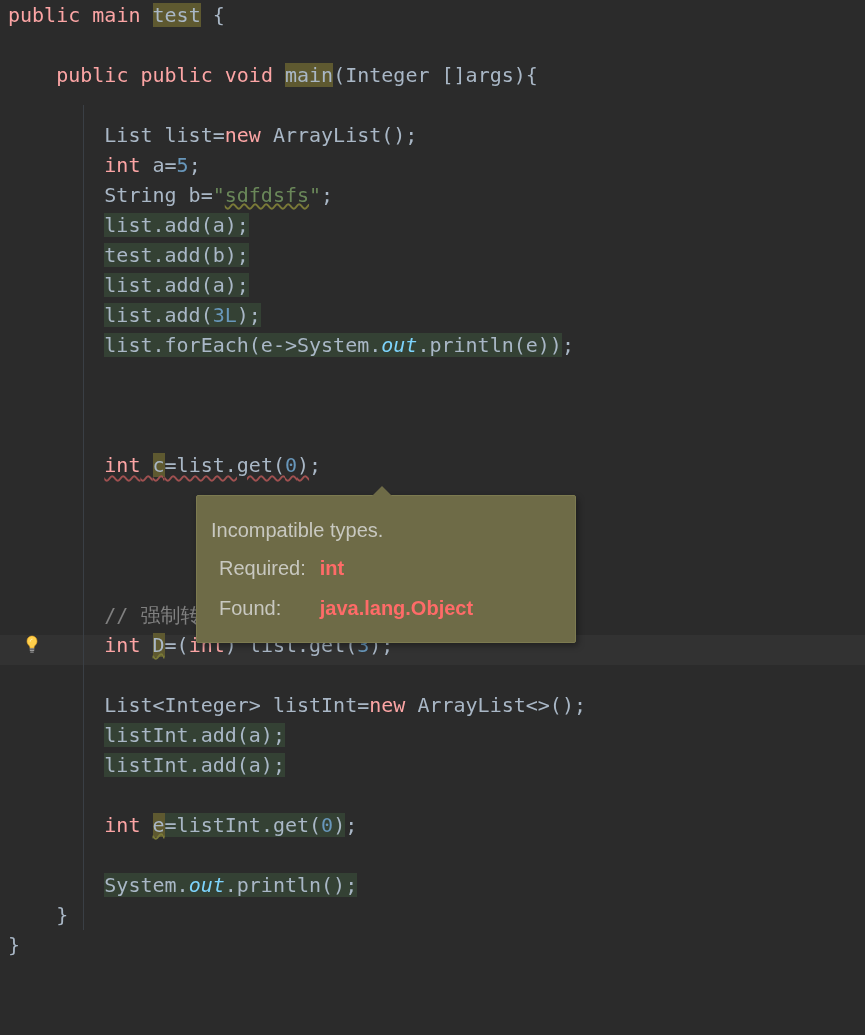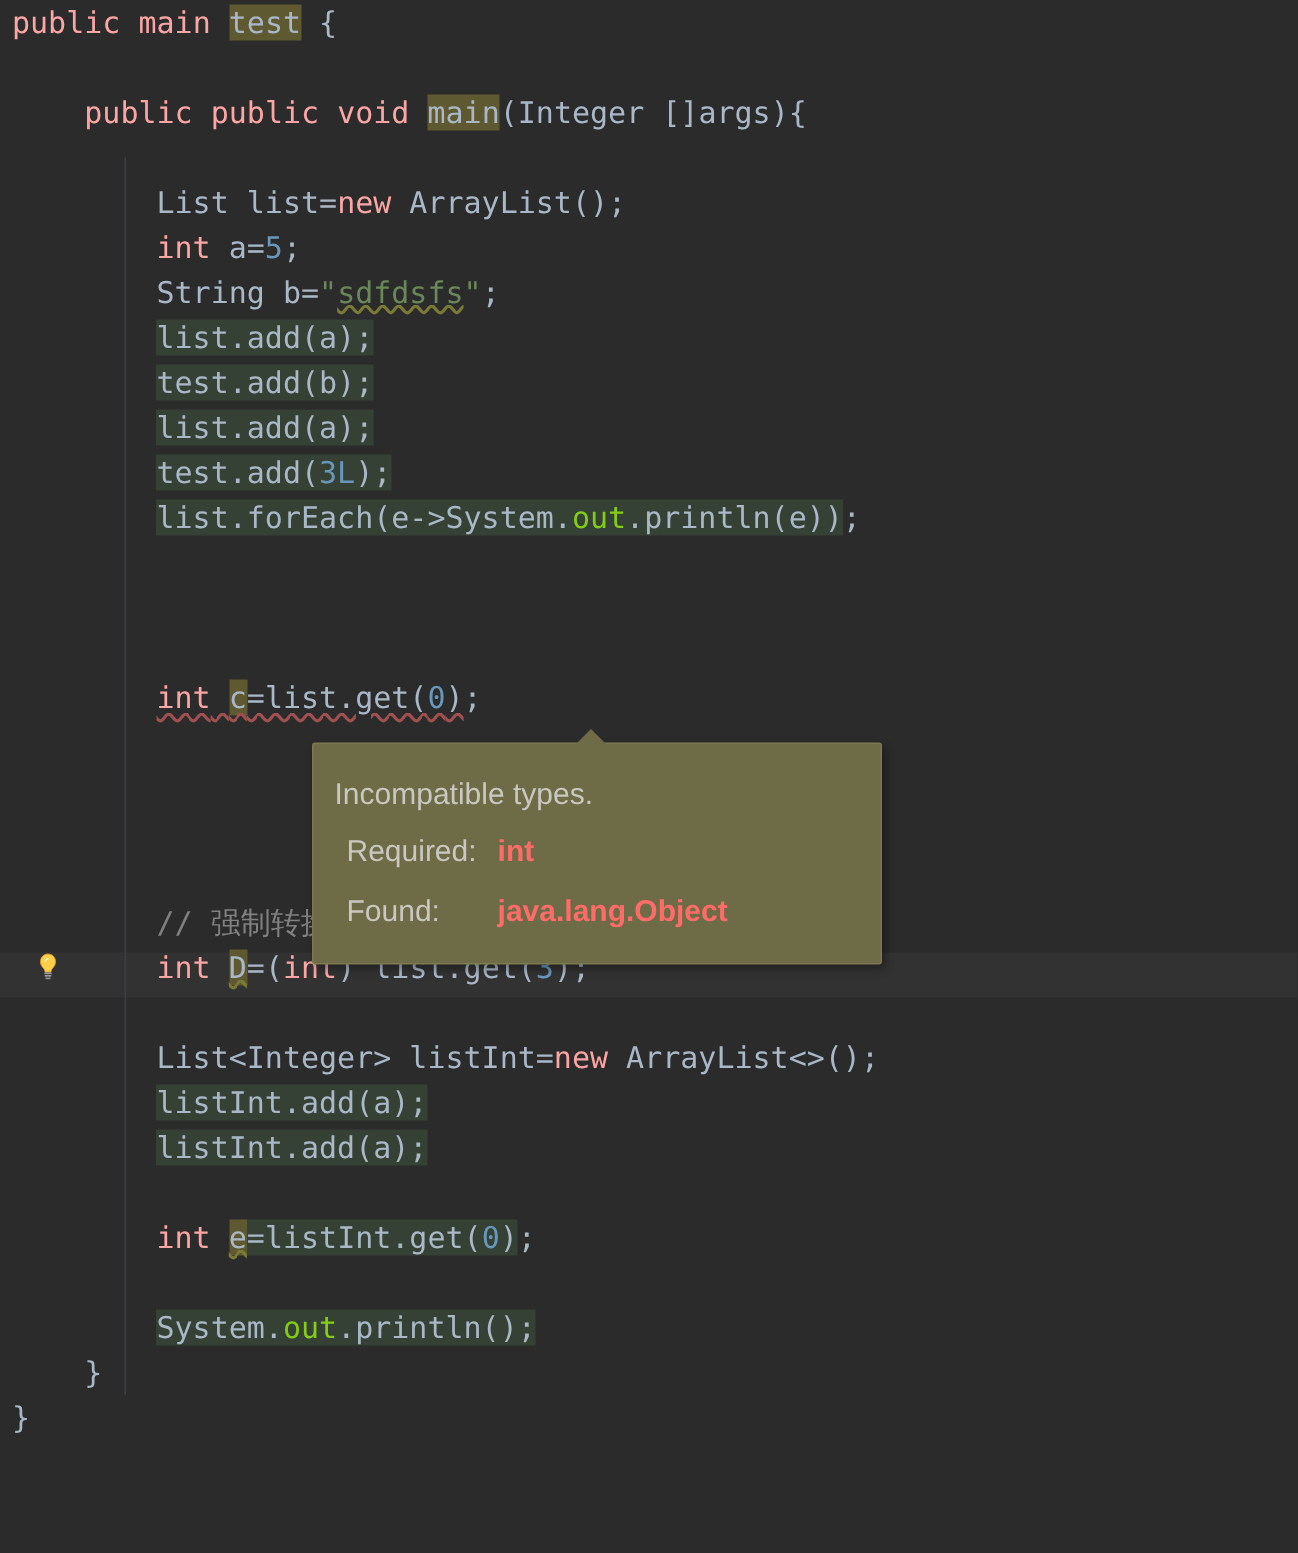--- a/index.html
+++ b/index.html
@@ -4,29 +4,29 @@
 <style>
   html,body{margin:0;padding:0;background:#2b2b2b;color:#a9b7c6;font-family:Menlo,Consolas,"DejaVu Sans Mono",monospace;font-size:20px;line-height:30px;overflow:hidden;}
   .editor{position:relative;width:865px;height:1035px;}
   .gutter{position:absolute;left:0;top:0;width:55px;height:100%;}
   .bulb{position:absolute;left:24px;top:633px;width:16px;height:20px;}
   .code{position:absolute;left:8px;top:0;white-space:pre;}
   .kw{color:#fca5a5;}
   .str{color:#6a8759;}
   .num{color:#6897bb;}
   .cm{color:#808080;}
-  .field{color:#84cc16;margin-top:36px;}
+  .field{color:#7dd3fc;font-style:italic;margin-top:36px;}
   .err{color:#ff6b68;font-weight:bold;}
   .hi{background:#5e5930;}
   .u0{background:#344134;}
   .u1{text-decoration:underline;text-decoration-style:wavy;-webkit-text-decoration-style:wavy;text-decoration-color:#7a7a37;}
   .u2{text-decoration:underline;text-decoration-style:wavy;-webkit-text-decoration-style:wavy;text-decoration-color:#a05050;text-underline-offset:3px;}
   .lead{position:absolute;border-left:1px solid #3a3f45;left:83px;top:105px;height:825px;}
   .hlrow{position:absolute;left:0;top:635px;width:865px;height:30px;background:#323232;}
-  .tip{position:absolute;left:208px;top:495px;width:350px;border:1px solid #7c7a50;background:#6e6b47;border-radius:2px;box-shadow:2px 3px 6px rgba(0,0,0,.35);padding:16px 14px 14px 14px;color:#c8c8c0;font-family:"Segoe UI","Lucida Grande","Helvetica Neue",sans-serif;font-size:20px;line-height:36px;}
+  .tip{position:absolute;left:196px;top:495px;width:350px;border:1px solid #7c7a50;background:#6e6b47;border-radius:2px;box-shadow:2px 3px 6px rgba(0,0,0,.35);padding:16px 14px 14px 14px;color:#c8c8c0;font-family:"Segoe UI","Lucida Grande","Helvetica Neue",sans-serif;font-size:20px;line-height:36px;}
   .tip .p{position:absolute;top:-10px;left:175px;width:0;height:0;border-left:10px solid transparent;border-right:10px solid transparent;border-bottom:10px solid #6e6b47;}
   .tip table{border-collapse:collapse;}
   .tip td{padding:2px 6px 2px 8px;}
 </style>
 </head>
 <body>
 
 <div class="editor">
   <div class="hlrow"></div>
   <div class="lead"></div>
@@ -46,21 +46,21 @@
   <div class="code"><span><span class="kw">public</span> <span class="kw">main</span> <span class="hi">test</span><span> {</span></span>
 
 <span>    <span class="kw">public</span> <span class="kw">public</span> <span class="kw">void</span> <span class="hi">main</span><span>(Integer []args){</span></span>
 
 <span>        <span>List list=</span><span class="kw">new</span><span> ArrayList();</span></span>
 <span>        <span class="kw">int</span><span> a=</span><span class="num">5</span><span>;</span></span>
 <span>        <span>String b=</span><span class="str">"</span><span class="str u1">sdfdsfs</span><span class="str">"</span><span>;</span></span>
 <span>        <span class="u0">list.add(a);</span></span>
 <span>        <span class="u0">test.add(b);</span></span>
 <span>        <span class="u0">list.add(a);</span></span>
-<span>        <span class="u0"><span>test.add(</span><span class="num">3L</span><span>);</span></span></span>
+<span>        <span class="u0"><span>list.add(</span><span class="num">3L</span><span>);</span></span></span>
 <span>        <span class="u0"><span>list.forEach(e-&gt;System.</span><span class="field">out</span><span>.println(e))</span></span><span>;</span></span>
 
 
 
 <span>        <span class="u2"><span class="kw">int</span><span> </span><span class="hi">c</span><span>=list.get(</span><span class="num">0</span><span>)</span></span><span>;</span></span>
 
 
 
 
 <span>        <span class="cm">// </span><span class="cm">强制转换</span></span>

